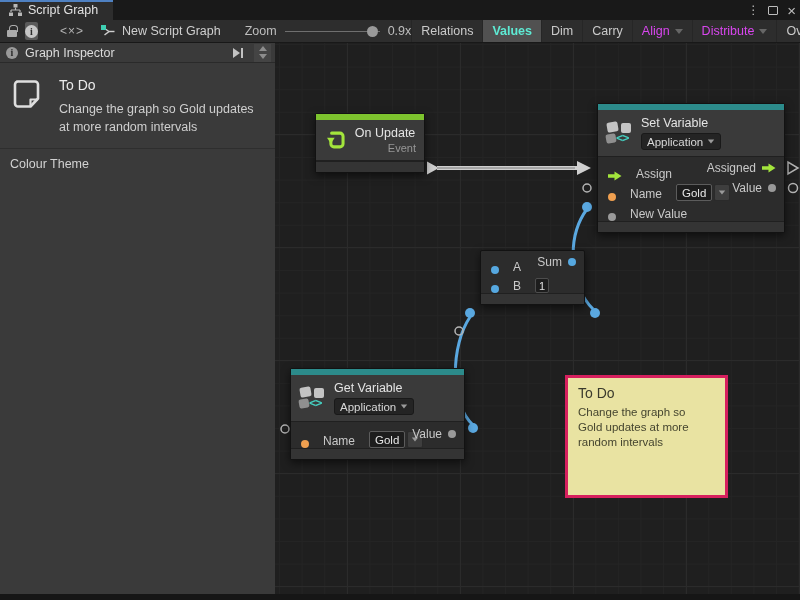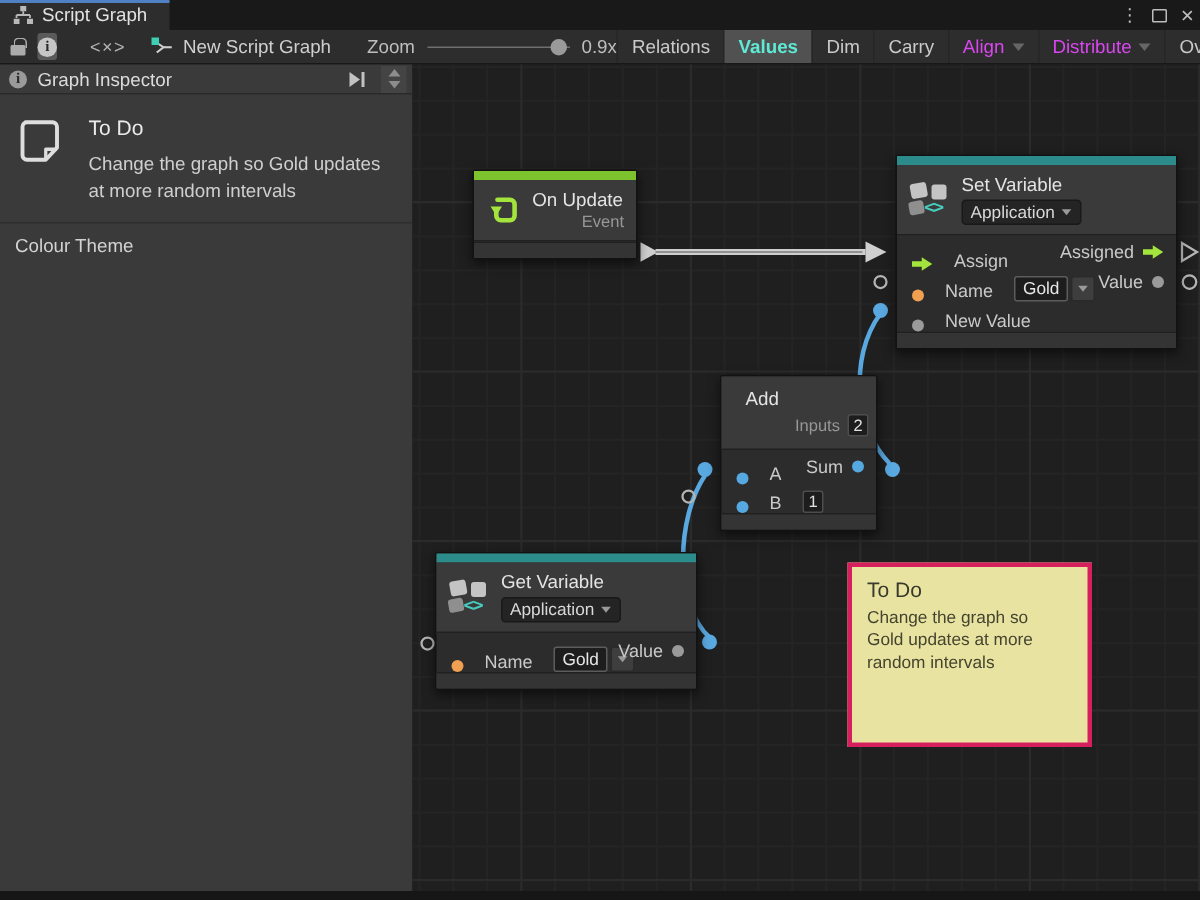--- a/index.html
+++ b/index.html
@@ -320,32 +320,20 @@
         </div>
         <div class="right-abs" style="top:24px;">
           <span class="plabel">Value</span>
           <span class="dot dot-gray"></span>
         </div>
       </div>
       <div class="node-footer"></div>
     </div>
 
     <div class="node" style="left:205px; top:207px; width:105px;">
-      <div class="node-header" style="padding:8px;">
-        <svg width="26" height="26" viewBox="0 0 26 26">
-          <path d="M13 3 V23 M3 13 H23" stroke="#e8e8e8" stroke-width="4" stroke-linecap="round"></path>
-        </svg>
-        <div>
-          <div class="node-title">Add</div>
-          <div style="display:flex; align-items:center; gap:5px; margin-top:3px;">
-            <span class="node-sub" style="margin:0;">Inputs</span>
-            <span class="chip">2</span>
-          </div>
-        </div>
-      </div>
       <div class="node-ports" style="height:42px;">
         <div class="port-row" style="height:19px;">
           <span class="dot dot-blue"></span>
           <span class="plabel">A</span>
         </div>
         <div class="port-row" style="height:19px;">
           <span class="dot dot-blue"></span>
           <span class="plabel">B</span>
           <span class="chip">1</span>
         </div>

